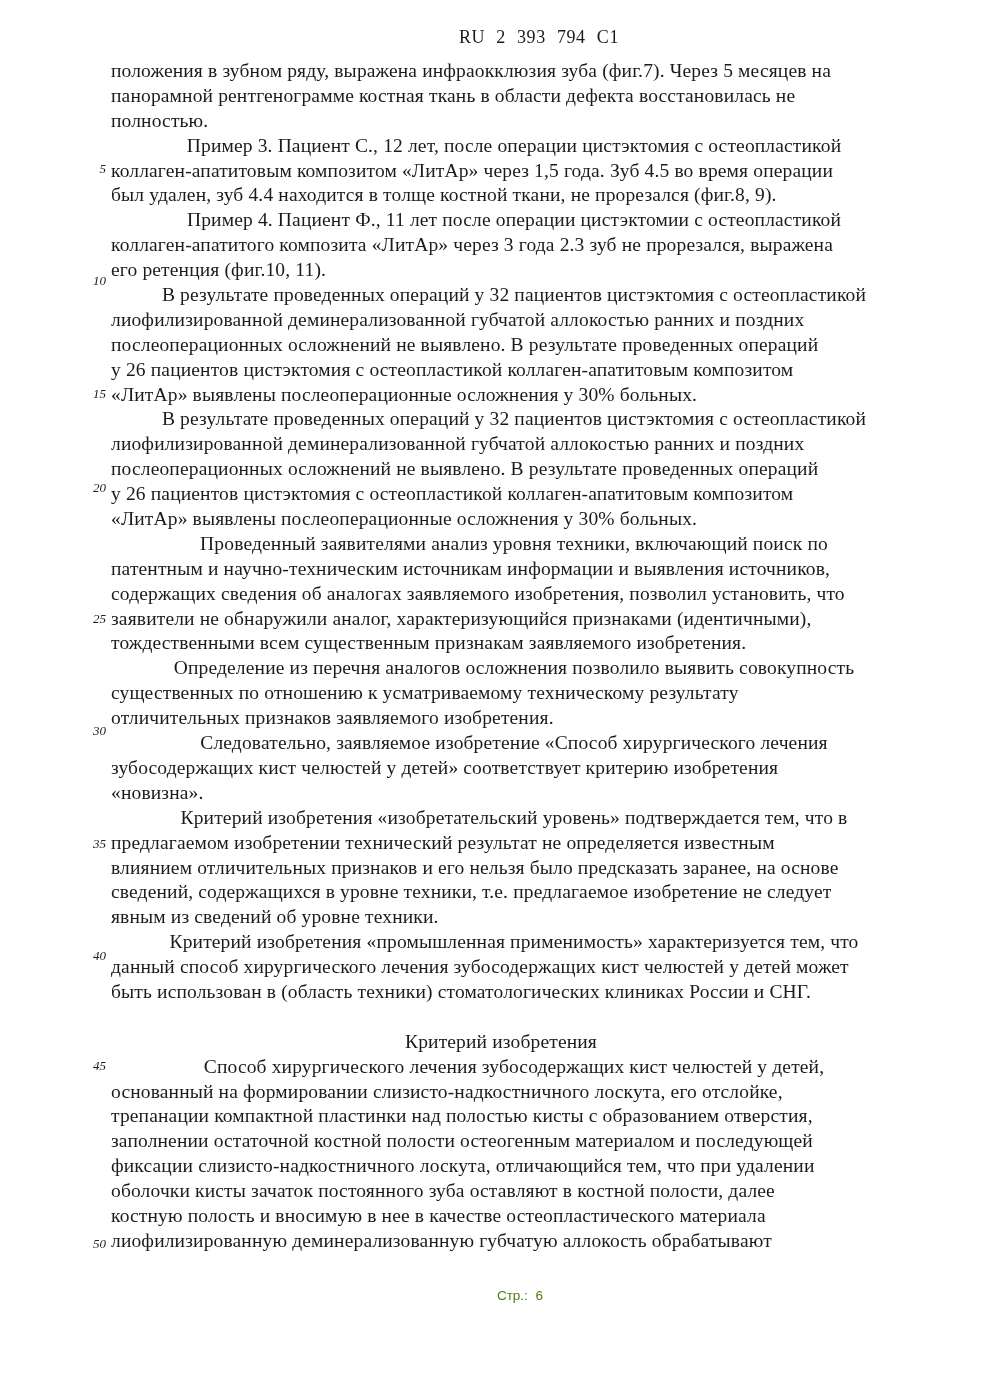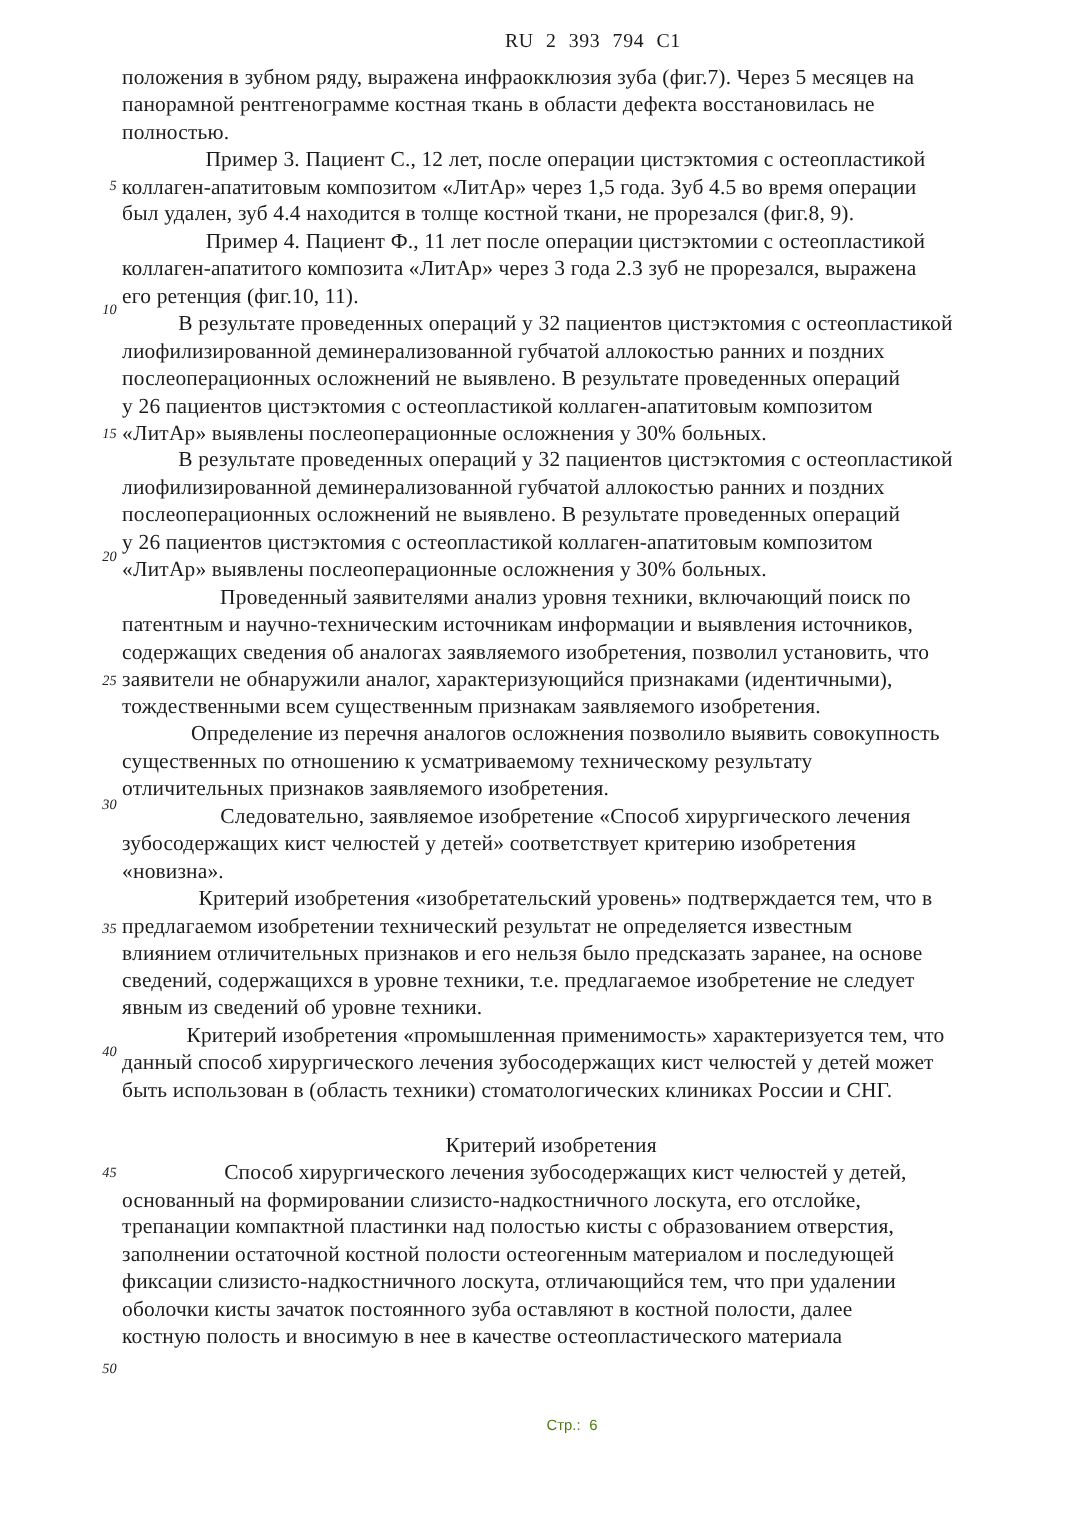--- a/index.html
+++ b/index.html
@@ -57,21 +57,21 @@
 </head>
 <body>
 
 <div class="page">
   <div class="doc-header">RU 2 393 794 C1</div>
 
   <div class="line-numbers" id="lineNumbers">
       <span class="margin-num" style="top: 162px;">5</span>
       <span class="margin-num" style="top: 274px; font-style: italic;">10</span>
       <span class="margin-num" style="top: 387px;">15</span>
-      <span class="margin-num" style="top: 499px;">20</span>
+      <span class="margin-num" style="top: 481px;">20</span>
       <span class="margin-num" style="top: 612px;">25</span>
       <span class="margin-num" style="top: 724px;">30</span>
       <span class="margin-num" style="top: 837px;">35</span>
       <span class="margin-num" style="top: 949px;">40</span>
       <span class="margin-num" style="top: 1059px;">45</span>
       <span class="margin-num" style="top: 1237px;">50</span>
     </div>
 
   <div class="body-text" id="bodyText">
       <div class="line">положения в зубном ряду, выражена инфраокклюзия зуба (фиг.7). Через 5 месяцев на</div>
@@ -114,16 +114,17 @@
       <div class="line">быть использован в (область техники) стоматологических клиниках России и СНГ.</div>
       <div class="spacer"></div>
       <div class="line heading">Критерий изобретения</div>
       <div class="line indent">Способ хирургического лечения зубосодержащих кист челюстей у детей,</div>
       <div class="line">основанный на формировании слизисто-надкостничного лоскута, его отслойке,</div>
       <div class="line">трепанации компактной пластинки над полостью кисты с образованием отверстия,</div>
       <div class="line">заполнении остаточной костной полости остеогенным материалом и последующей</div>
       <div class="line">фиксации слизисто-надкостничного лоскута, отличающийся тем, что при удалении</div>
       <div class="line">оболочки кисты зачаток постоянного зуба оставляют в костной полости, далее</div>
       <div class="line">костную полость и вносимую в нее в качестве остеопластического материала</div>
+      <div class="line">лиофилизированную деминерализованную губчатую аллокость обрабатывают</div>
     </div>
 
   <div class="doc-footer">Стр.: 6</div>
 </div>
 
 </body></html>

